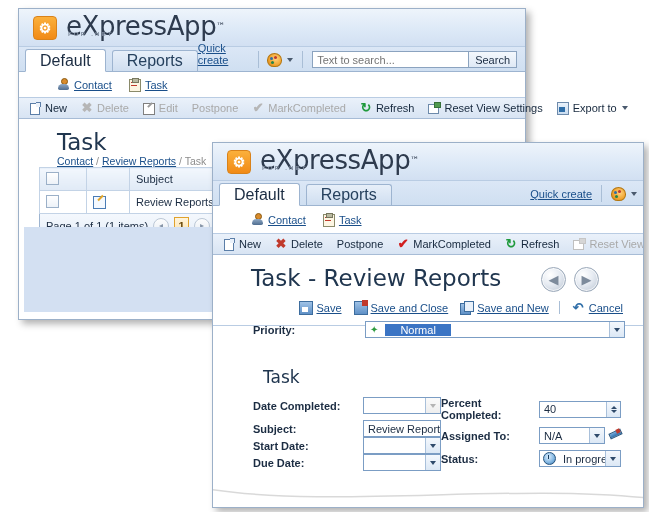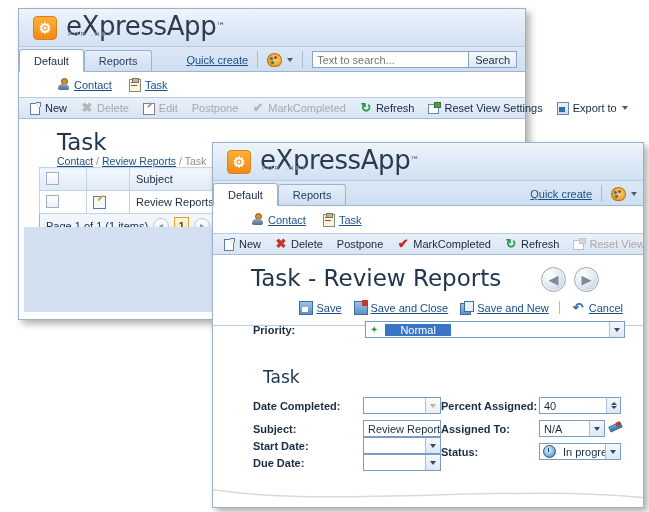--- a/index.html
+++ b/index.html
@@ -53,24 +53,25 @@
   .tabrow {
     height: 25px;
     background: linear-gradient(to bottom,#dbe7f6 0%,#cfdff1 100%);
     border-bottom:1px solid #9db4d0;
     display:flex; align-items:flex-end;
     position:relative;
     box-sizing:border-box;
   }
   .tab {
     height:21px; line-height:20px; padding:0 14px;
-    font-size:11px; color:#26415e;
+    font-size:16px; color:#26415e;
     background: linear-gradient(to bottom,#e7eff9 0%,#cfdef0 100%);
     border:1px solid #9db4d0; border-bottom:none;
     border-radius:3px 3px 0 0;
+    margin-left:6px;
     box-sizing:border-box;
     cursor:pointer;
   }
   .tab.active {
     background:#ffffff;
     height:23px; line-height:22px;
     border-bottom:1px solid #fff;
     margin-bottom:-1px;
     color:#1b2c42;
   }
@@ -556,21 +557,21 @@
             <span class="txt"></span>
             <span class="drop">
                 <span class="dcaret"></span>
               </span>
           </div>
         </div>
       </div>
 
       <div style="position:absolute; left:228px; top:142px; right:14px;">
         <div style="display:flex; align-items:center; margin-bottom:6px;">
-          <span class="fld-label" style="width:98px;">Percent Assigned:</span>
+          <span class="fld-label" style="width:98px;">Percent Completed:</span>
           <div class="fld" style="width:82px;">
             <span class="txt">40</span>
             <span class="spin">
                 <span class="up"></span>
                 <span class="dn"></span>
               </span>
           </div>
         </div>
         <div style="display:flex; align-items:center; margin-bottom:6px;">
           <span class="fld-label" style="width:98px;">Assigned To:</span>

